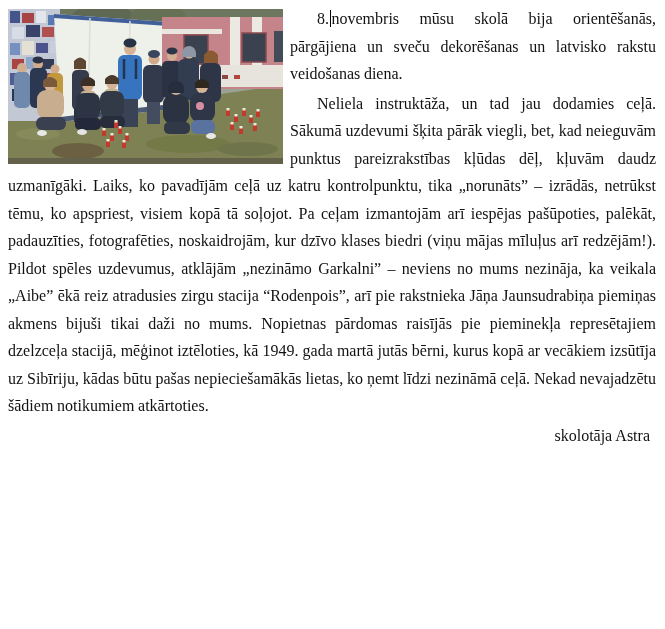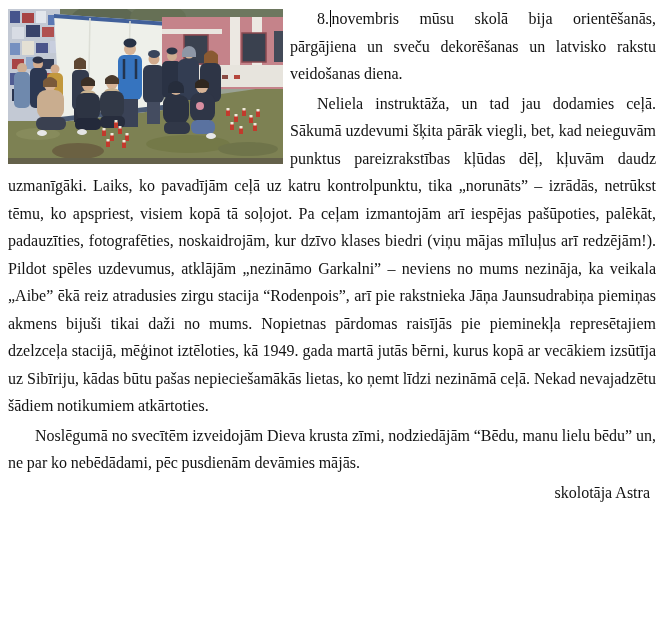--- a/index.html
+++ b/index.html
@@ -217,18 +217,17 @@
         </g>
       </g>
     </svg>
   </figure>
 
   <p class="para"><span>8.</span><span class="caret"></span><span>novembris mūsu skolā bija orientēšanās, pārgājiena un sveču dekorēšanas un latvisko rakstu veidošanas diena.</span></p>
 
   <p class="para">Neliela instruktāža, un tad jau dodamies ceļā. Sākumā uzdevumi šķita pārāk viegli, bet, kad neieguvām punktus pareizrakstības kļūdas dēļ, kļuvām daudz uzmanīgāki. Laiks, ko pavadījām ceļā uz katru kontrolpunktu, tika „norunāts” – izrādās, netrūkst tēmu, ko apspriest, visiem kopā tā soļojot. Pa ceļam izmantojām arī iespējas pašūpoties, palēkāt, padauzīties, fotografēties, noskaidrojām, kur dzīvo klases biedri (viņu mājas mīluļus arī redzējām!). Pildot spēles uzdevumus, atklājām „nezināmo Garkalni” – neviens no mums nezināja, ka veikala „Aibe” ēkā reiz atradusies zirgu stacija “Rodenpois”, arī pie rakstnieka Jāņa Jaunsudrabiņa piemiņas akmens bijuši tikai daži no mums. Nopietnas pārdomas raisījās pie pieminekļa represētajiem dzelzceļa stacijā, mēģinot iztēloties, kā 1949. gada martā jutās bērni, kurus kopā ar vecākiem izsūtīja uz Sibīriju, kādas būtu pašas nepieciešamākās lietas, ko ņemt līdzi nezināmā ceļā. Nekad nevajadzētu šādiem notikumiem atkārtoties.</p>
 
 
-  <p class="para">Noslēgumā no svecītēm izveidojām Dieva krusta zīmi, nodziedājām “Bēdu, manu lielu bēdu” un, ne par ko nebēdādami, pēc pusdienām devāmies mājās.</p>
 
 
   <p class="signature">skolotāja Astra</p>
 
 </div>
 
 </body></html>

